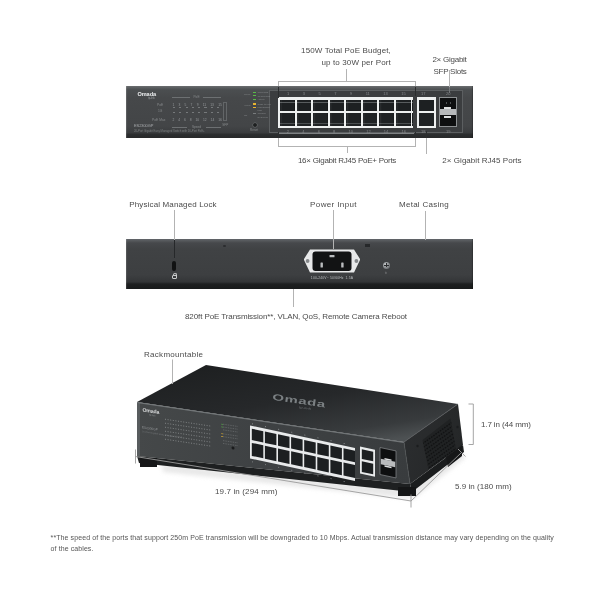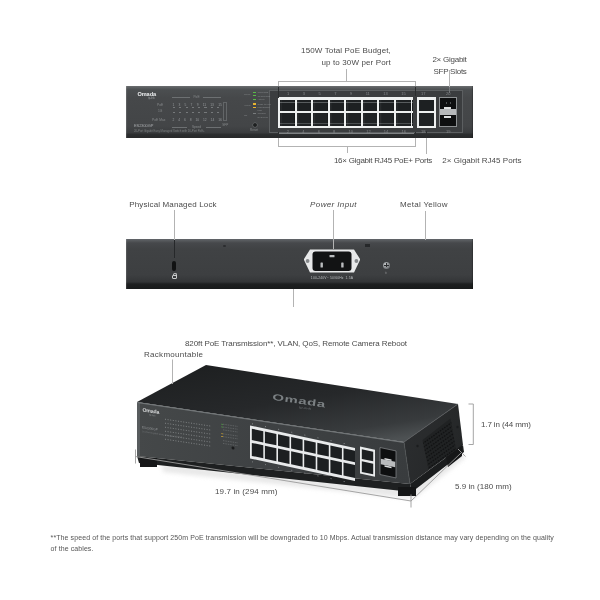--- a/index.html
+++ b/index.html
@@ -138,21 +138,21 @@
   <div class="vline" style="left:345.8px;top:68.5px;height:12.2px;"></div>
 
   <div class="hline" style="left:277.5px;top:80.7px;width:138.5px;"></div>
   <div class="vline" style="left:277.5px;top:80.7px;height:5.8px;"></div>
   <div class="vline" style="left:277.5px;top:86.5px;height:11px;background:#2b2d2e;"></div>
   <div class="vline" style="left:415px;top:80.7px;height:5.8px;"></div>
   <div class="vline" style="left:415px;top:86.5px;height:9.5px;background:#2b2d2e;"></div>
   <div class="vline" style="left:448.8px;top:70px;height:16.5px;"></div>
   <div class="vline" style="left:448.8px;top:86.5px;height:6px;background:#74777a;"></div>
 
-  <div class="t ctr" style="left:347px;top:155.3px;margin-left:36px;">16× Gigabit RJ45 PoE+ Ports</div>
+  <div class="t ctr" style="left:347px;top:155.3px;">16× Gigabit RJ45 PoE+ Ports</div>
   <div class="t ctr" style="left:482px;top:155.3px;letter-spacing:0.04px;">2× Gigabit RJ45 Ports</div>
 
   <div class="hline" style="left:277.5px;top:145.7px;width:138.5px;"></div>
   <div class="vline" style="left:277.5px;top:131.5px;height:6px;background:#2b2d2e;"></div>
   <div class="vline" style="left:277.5px;top:137.5px;height:8.2px;"></div>
   <div class="vline" style="left:415px;top:131.5px;height:6px;background:#2b2d2e;"></div>
   <div class="vline" style="left:415px;top:137.5px;height:8.2px;"></div>
   <div class="vline" style="left:346.8px;top:145.7px;height:7.3px;"></div>
   <div class="vline" style="left:425.6px;top:131px;height:6.5px;background:#2b2d2e;"></div>
   <div class="vline" style="left:425.6px;top:137.5px;height:16.5px;"></div>
@@ -178,28 +178,28 @@
   <div style="position:absolute;left:383px;top:261.5px;width:7px;height:7px;border-radius:50%;
        background:radial-gradient(circle at 35% 35%, #c2c5c7, #7e8184 60%, #55585b);"></div>
   <div style="position:absolute;left:384.2px;top:264.6px;width:4.6px;height:0.8px;background:#2c2e30;"></div>
   <div style="position:absolute;left:386.1px;top:262.7px;width:0.8px;height:4.6px;background:#2c2e30;"></div>
   <div style="position:absolute;left:384.8px;top:271px;color:#9b9ea0;font-size:3.4px;">⏚</div>
 
   <div style="position:absolute;left:365px;top:243.5px;width:5px;height:3px;background:#26282a;"></div>
   <div style="position:absolute;left:223px;top:244.5px;width:2.6px;height:2.6px;border-radius:50%;background:#2b2d2f;"></div>
 
   <div class="t ctr" style="left:173px;top:198.6px;letter-spacing:0.14px;">Physical Managed Lock</div>
-  <div class="t ctr" style="left:333.5px;top:198.6px;letter-spacing:0.37px;font-style:italic;">Power Input</div>
-  <div class="t ctr" style="left:424px;top:198.6px;letter-spacing:0.28px;">Metal Yellow</div>
+  <div class="t ctr" style="left:333.5px;top:198.6px;letter-spacing:0.37px;">Power Input</div>
+  <div class="t ctr" style="left:424px;top:198.6px;letter-spacing:0.28px;">Metal Casing</div>
   <div class="vline" style="left:173.5px;top:210px;height:30px;"></div>
   <div class="vline" style="left:173.5px;top:240px;height:18px;background:#26282a;"></div>
   <div class="vline" style="left:333px;top:210px;height:39px;"></div>
   <div class="vline" style="left:424.5px;top:210.5px;height:29.5px;"></div>
   <div class="vline" style="left:293px;top:289px;height:17.5px;"></div>
-  <div class="t ctr" style="left:296px;top:311.3px;letter-spacing:-0.1px;margin-top:27px;">820ft PoE Transmission**, VLAN, QoS, Remote Camera Reboot</div>
+  <div class="t ctr" style="left:296px;top:311.3px;letter-spacing:-0.1px;">820ft PoE Transmission**, VLAN, QoS, Remote Camera Reboot</div>
 
   <svg style="position:absolute;left:0px;top:340px;" width="600" height="190" viewBox="0 0 600 190">
     <defs>
       <linearGradient id="topg" x1="0.1" y1="0" x2="0.75" y2="1">
         <stop offset="0" stop-color="#1d1f20"></stop>
         <stop offset="0.5" stop-color="#26282a"></stop>
         <stop offset="0.85" stop-color="#383b3d"></stop>
         <stop offset="1" stop-color="#4d5153"></stop>
       </linearGradient>
       <linearGradient id="frontg" x1="0" y1="0" x2="1" y2="0">

